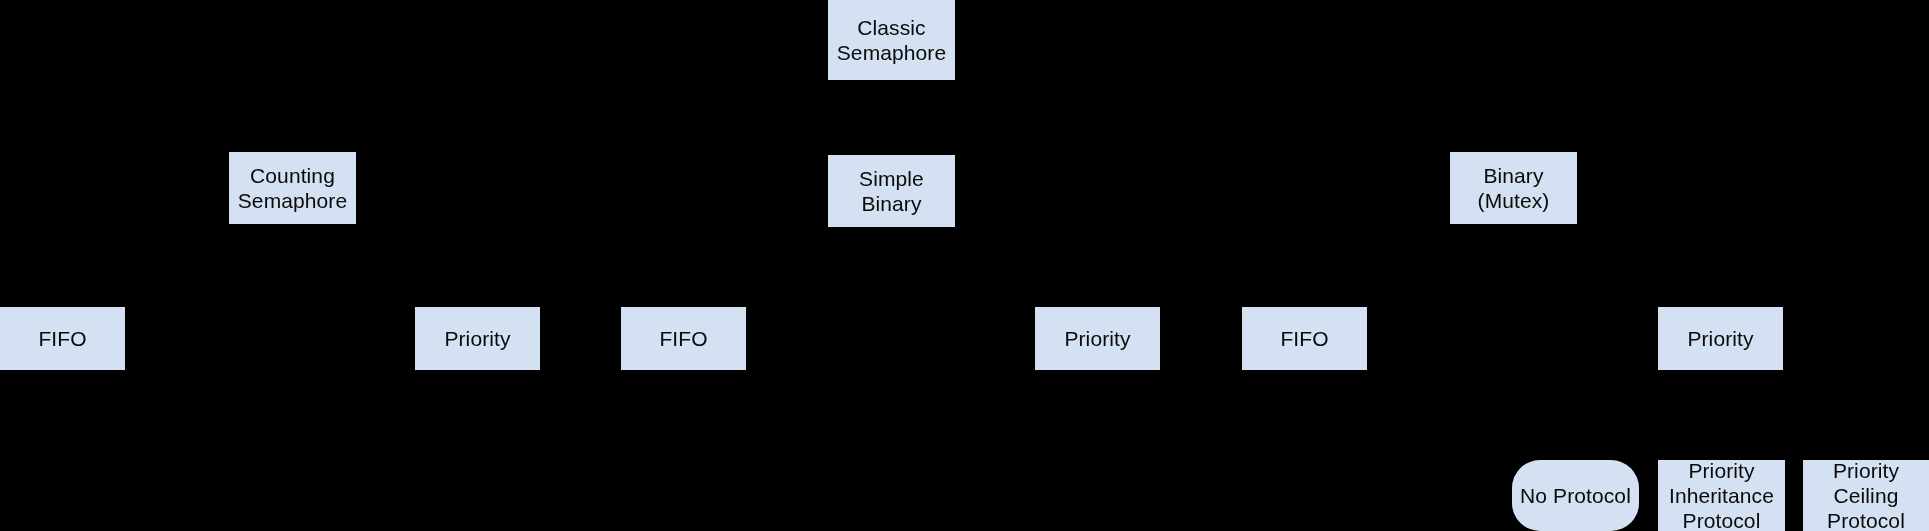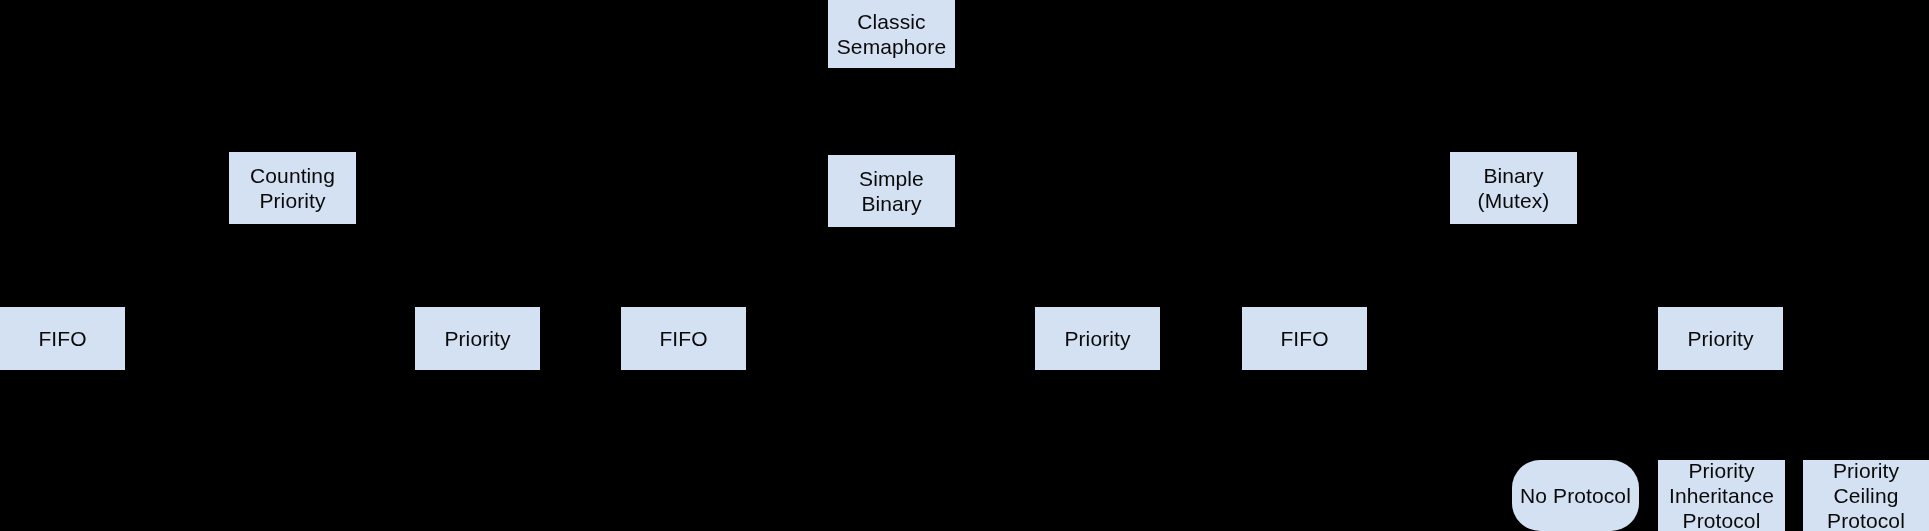--- a/index.html
+++ b/index.html
@@ -32,24 +32,24 @@
     white-space: pre-line;
     padding: 0 4px;
     -webkit-font-smoothing: antialiased;
   }
 </style>
 </head>
 <body>
 
 <div id="diagram-canvas" style="width: 1929px; height: 531px; background: rgb(0, 0, 0);">
 
-<div class="node-box" style="left: 828px; top: 0px; width: 127px; height: 68px; background: rgb(212, 225, 242); color: rgb(10, 10, 10);">Classic
+<div class="node-box" style="left: 828px; top: 0px; width: 127px; height: 80px; background: rgb(212, 225, 242); color: rgb(10, 10, 10);">Classic
 Semaphore</div>
     <div class="node-box" style="left: 229px; top: 152px; width: 127px; height: 72px; background: rgb(212, 225, 242); color: rgb(10, 10, 10);">Counting
-Priority</div>
+Semaphore</div>
     <div class="node-box" style="left: 828px; top: 155px; width: 127px; height: 72px; background: rgb(212, 225, 242); color: rgb(10, 10, 10);">Simple
 Binary</div>
     <div class="node-box" style="left: 1450px; top: 152px; width: 127px; height: 72px; background: rgb(212, 225, 242); color: rgb(10, 10, 10);">Binary
 (Mutex)</div>
     <div class="node-box" style="left: 0px; top: 307px; width: 125px; height: 63px; background: rgb(212, 225, 242); color: rgb(10, 10, 10);">FIFO</div>
     <div class="node-box" style="left: 415px; top: 307px; width: 125px; height: 63px; background: rgb(212, 225, 242); color: rgb(10, 10, 10);">Priority</div>
     <div class="node-box" style="left: 621px; top: 307px; width: 125px; height: 63px; background: rgb(212, 225, 242); color: rgb(10, 10, 10);">FIFO</div>
     <div class="node-box" style="left: 1035px; top: 307px; width: 125px; height: 63px; background: rgb(212, 225, 242); color: rgb(10, 10, 10);">Priority</div>
     <div class="node-box" style="left: 1242px; top: 307px; width: 125px; height: 63px; background: rgb(212, 225, 242); color: rgb(10, 10, 10);">FIFO</div>
     <div class="node-box" style="left: 1658px; top: 307px; width: 125px; height: 63px; background: rgb(212, 225, 242); color: rgb(10, 10, 10);">Priority</div>

